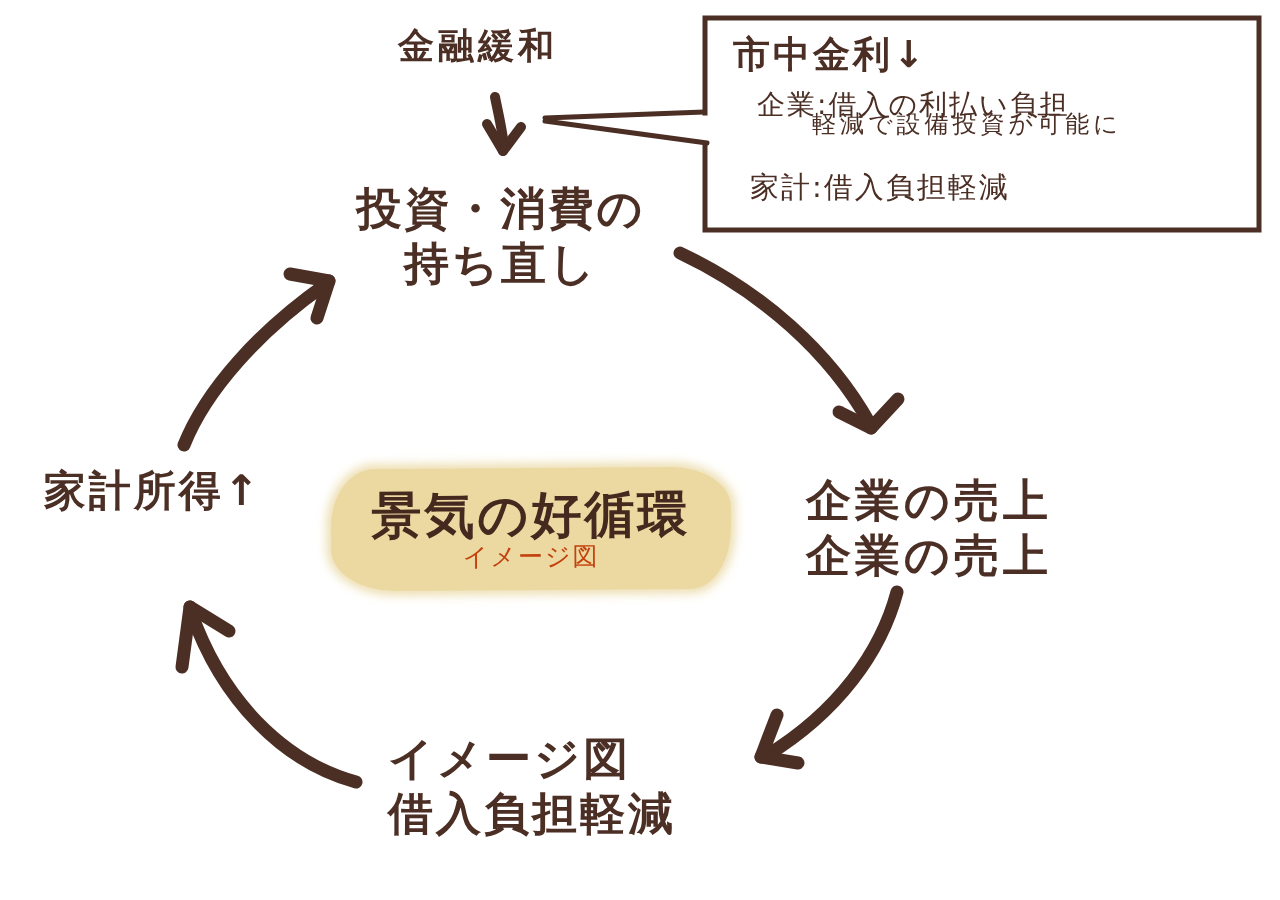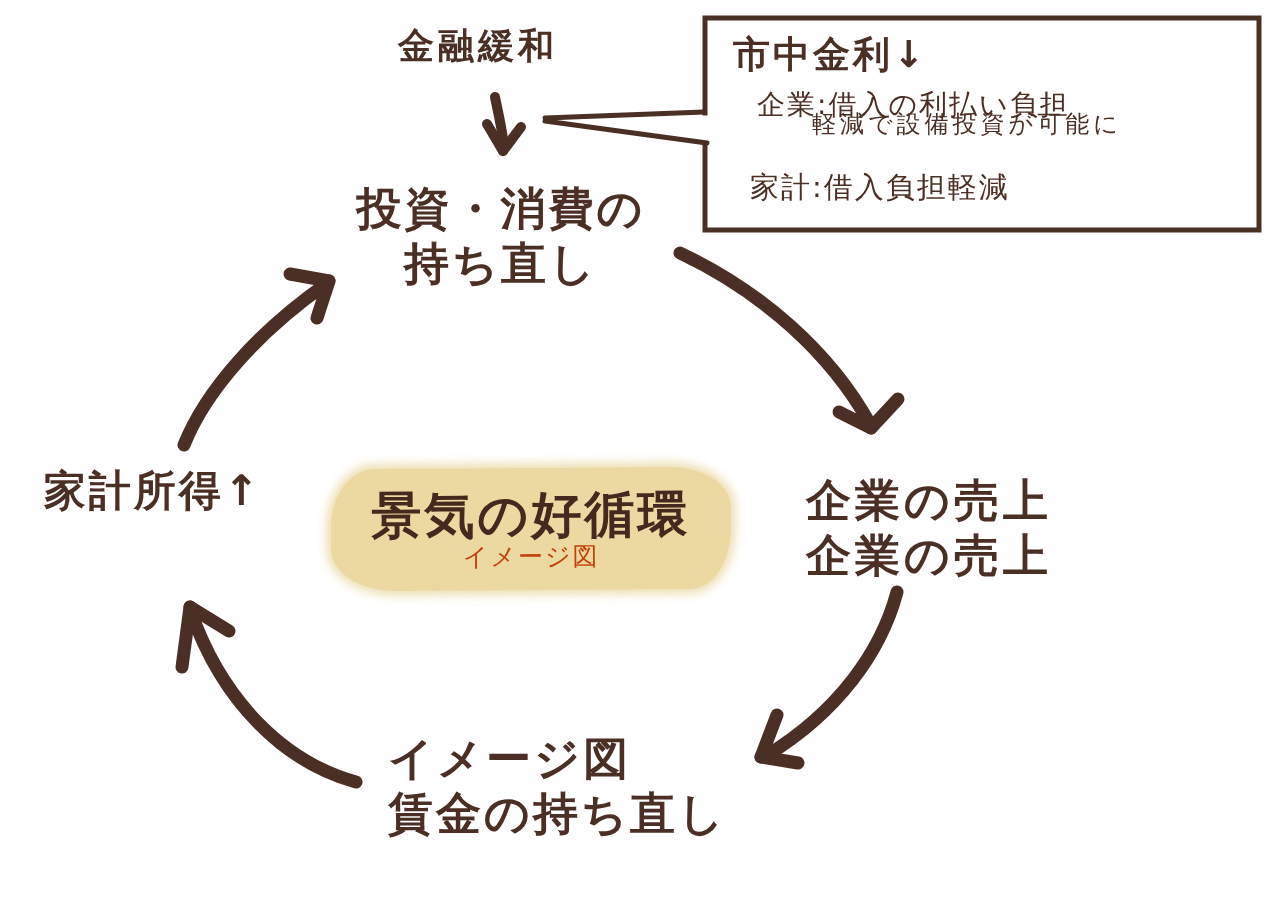--- a/index.html
+++ b/index.html
@@ -91,21 +91,21 @@
 
   <div class="abs ink callout-line3">家計:借入負担軽減</div>
 
   <div class="abs ink node node-right">
     <div>企業の売上</div>
     <div>企業の売上</div>
   </div>
 
   <div class="abs ink node node-bottom">
     <div>イメージ図</div>
-    <div>賃金の持ち直し</div>
+    <div>借入負担軽減</div>
   </div>
 
   <div class="abs ink node node-left">
     <div>家計所得↑</div>
   </div>
 
   <div class="abs center-highlight">
     <div class="center-title">景気の好循環</div>
     <div class="center-subtitle">イメージ図</div>
   </div>

